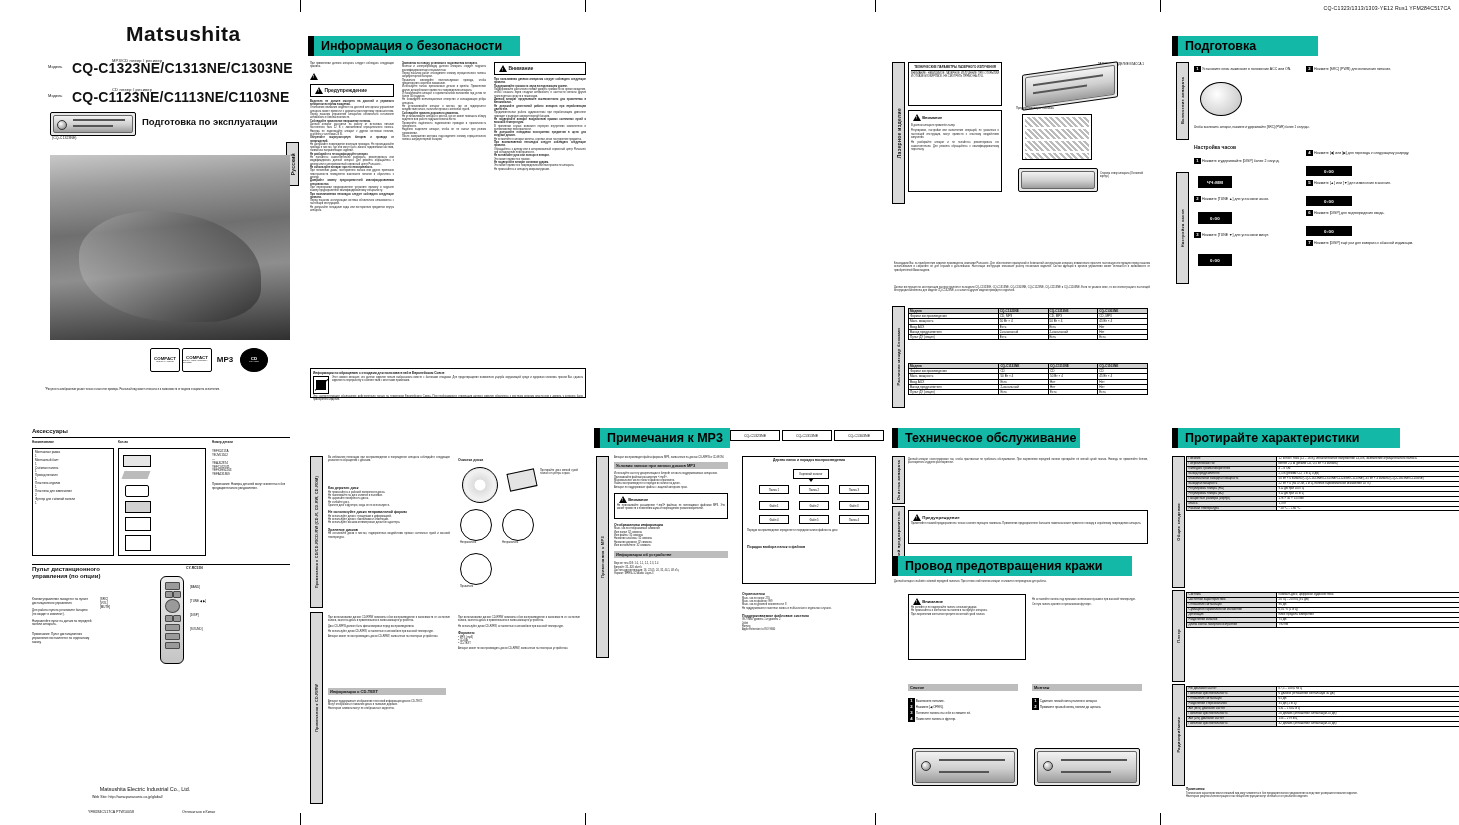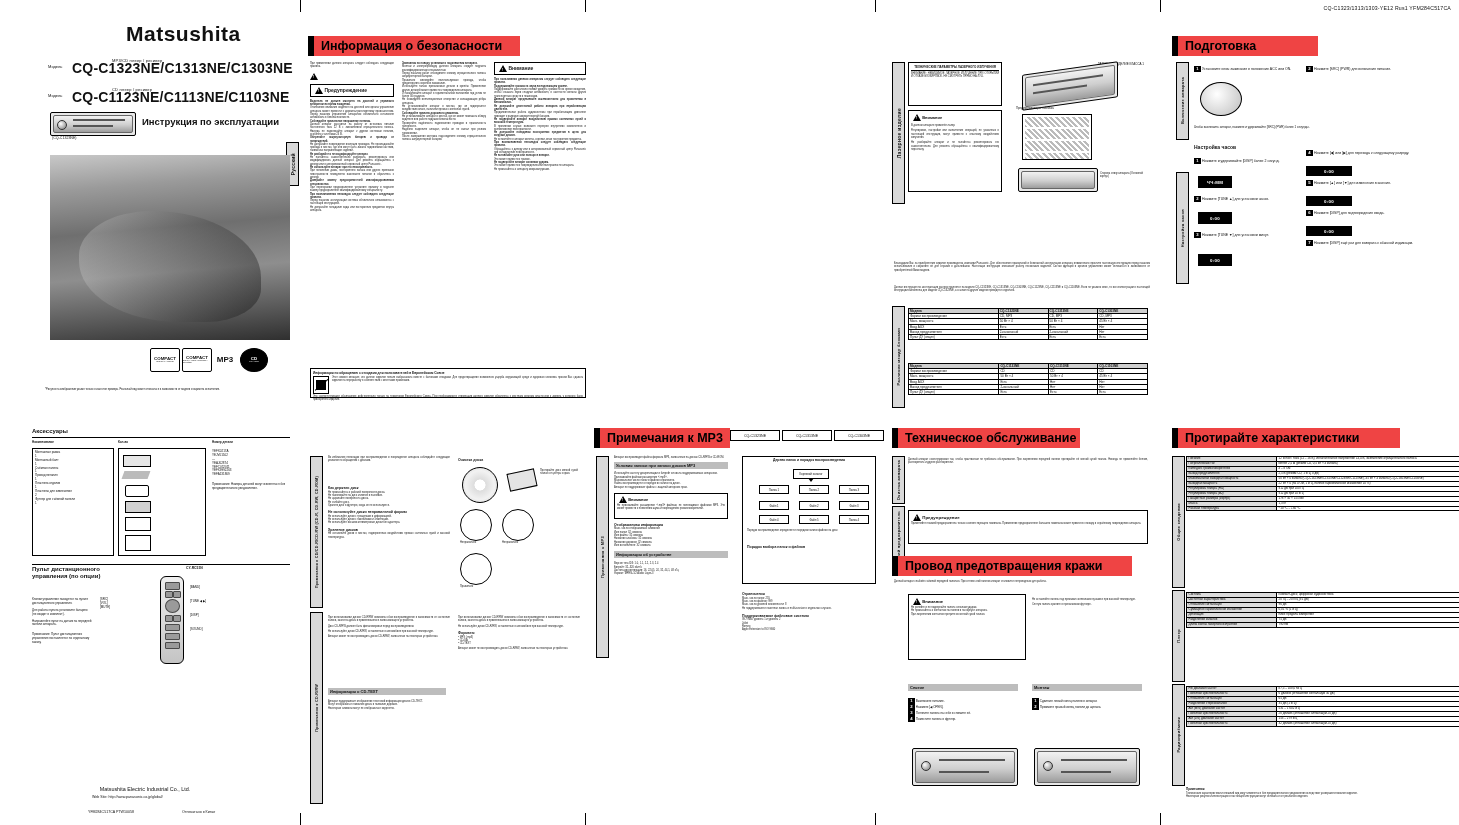--- a/index.html
+++ b/index.html
@@ -1,21 +1,21 @@
 <!DOCTYPE html>
 <html><head>
 <meta charset="utf-8">
 <style>
   html,body{margin:0;padding:0;background:#ffffff;}
   body{width:1459px;height:825px;font-family:"Liberation Sans",sans-serif;color:#111;overflow:hidden;position:relative;}
   .page{position:absolute;left:0;top:0;width:1459px;height:825px;background:#fff;}
   
   .cm{position:absolute;background:#000;}
   .topcode{position:absolute;right:8px;top:5px;font-size:5.2px;letter-spacing:.2px;color:#111;}
-  .secthead{position:absolute;background:#ef4444;border-left:6px solid #000;}
+  .secthead{position:absolute;background:#14b8a6;border-left:6px solid #000;}
   .secthead .t{font-size:12.5px;font-weight:bold;padding:3px 6px 3px 7px;white-space:nowrap;color:#000;}
   .box{position:absolute;border:1px solid #000;box-sizing:border-box;}
   .tiny{font-size:2.6px;line-height:1.28;text-align:justify;color:#1a1a1a;}
   .t3{font-size:3px;line-height:1.3;}
   .t35{font-size:3.5px;line-height:1.32;}
   .bold{font-weight:bold;}
   .vert{writing-mode:vertical-rl;transform:rotate(180deg);}
   .sidetab{position:absolute;background:#d9d9d9;border:1px solid #000;display:flex;align-items:center;justify-content:center;}
   .sidetab span{font-size:5px;font-weight:bold;letter-spacing:.3px;}
   .rule{position:absolute;background:#000;height:1px;}
@@ -81,21 +81,21 @@
   <div class="model" style="left:72px;top:89px;">CQ-C1123NE/C1113NE/C1103NE</div>
 
   <div class="unitimg" style="left:50px;top:112px;width:84px;height:22px;">
     <div class="face"></div>
     <div class="knob" style="left:6px;top:7px;"></div>
     <div class="slot" style="left:22px;top:6px;width:52px;"></div>
     <div class="slot" style="left:22px;top:12px;width:40px;"></div>
   </div>
   <div style="position:absolute;left:52px;top:136px;font-size:3.6px;">(CQ-C1323NE)</div>
 
-  <div class="manualtitle" style="left:142px;top:116px;">Инструкция по эксплуатации</div>
+  <div class="manualtitle" style="left:142px;top:116px;">Подготовка по эксплуатации</div>
 
   <div class="sidetab" style="left:286px;top:142px;width:11px;height:42px;">
     <span class="vert">Русский</span>
   </div>
 
   <div class="photo" style="left:50px;top:155px;width:240px;height:185px;"></div>
 
   <div class="disclogo" style="left:150px;top:348px;width:28px;height:22px;">
     <div class="l">COMPACT</div>
     <div class="s">DIGITAL AUDIO</div>

